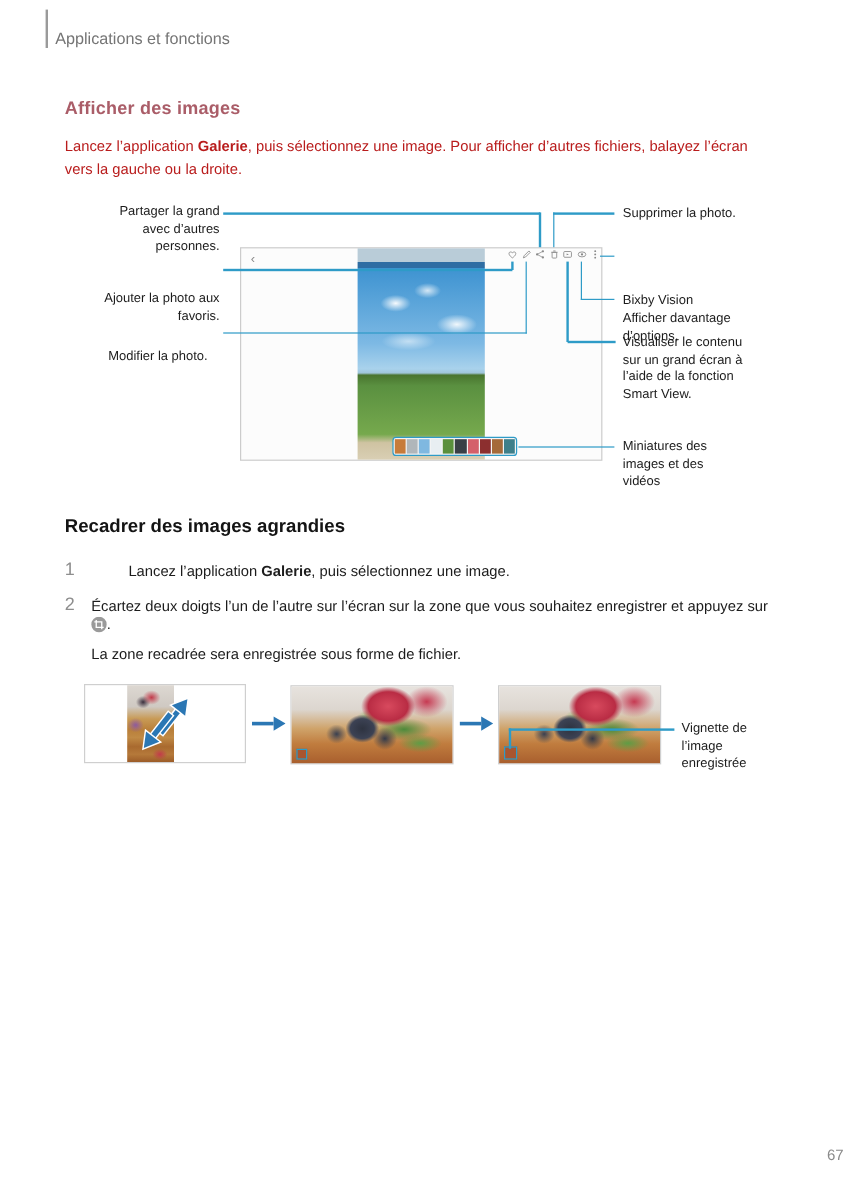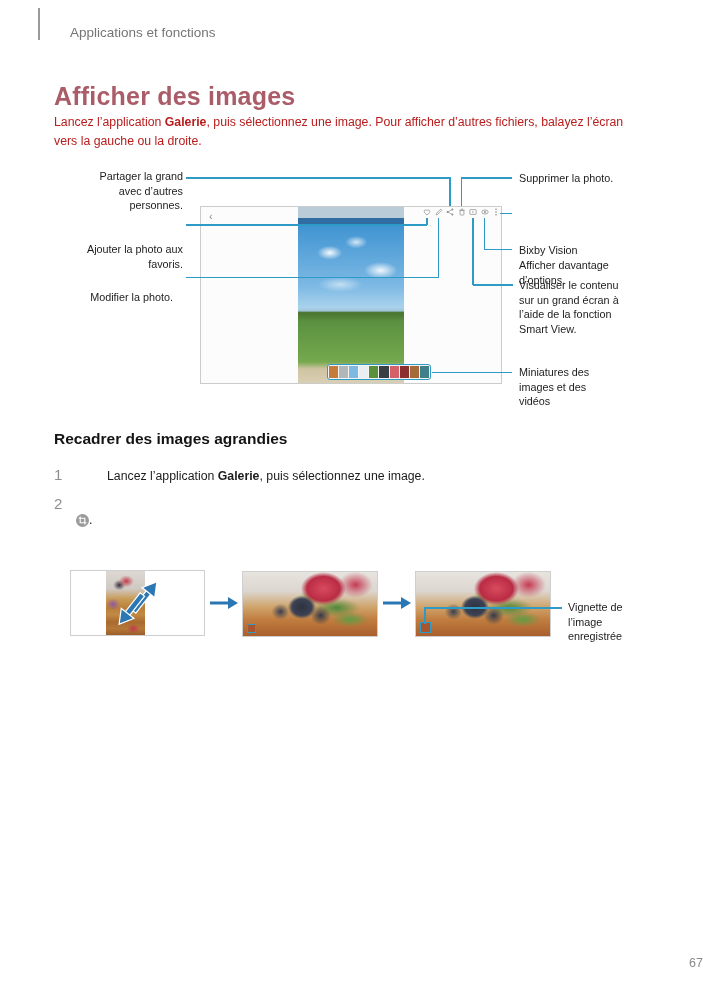--- a/index.html
+++ b/index.html
@@ -1,23 +1,23 @@
 <!DOCTYPE html>
 <html><head>
 <meta charset="utf-8">
 <style>
   html,body{margin:0;padding:0;background:#ffffff;}
   .page{position:relative;width:703px;height:994px;background:#ffffff;overflow:hidden;
         font-family:"Liberation Sans", sans-serif;color:#1d1d1d;}
   .abs{position:absolute;}
   
   .hdr-bar{left:38px;top:8px;width:2px;height:32px;background:#9a9a9a;}
-  .hdr-txt{left:70px;top:25px;font-size:13.5px;color:#757575;}
-  
-  .h1{left:54px;top:82px;font-size:25px;font-weight:bold;color:#aa5d68;letter-spacing:.2px;}
+  .hdr-txt{left:46px;top:25px;font-size:13.5px;color:#757575;}
+  
+  .h1{left:54px;top:82px;font-size:15px;font-weight:bold;color:#aa5d68;letter-spacing:.2px;}
   .intro{left:54px;top:113px;width:594px;font-size:12.3px;line-height:19px;color:#b91c1c;}
   b{font-weight:bold;}
   
   .lbl{font-size:10.8px;line-height:14.5px;color:#1c1c1c;}
   .lab-r{text-align:right;}
   
   .ln{background:#2e9bc7;}
   
   .device{left:200px;top:206px;width:302px;height:178px;background:#fcfcfc;border:1px solid #cccccc;box-sizing:border-box;}
   .backchev{position:absolute;left:8px;top:3px;font-size:11px;color:#8a8a8a;}
@@ -147,27 +147,29 @@
   <div class="abs lbl" style="left:519px;top:243px;width:115px;">Bixby Vision</div>
   <div class="abs lbl" style="left:519px;top:278px;width:108px;">Visualiser le contenu sur un grand écran à l’aide de la fonction Smart View.</div>
   <div class="abs lbl" style="left:519px;top:365px;width:100px;">Miniatures des images et des vidéos</div>
 
   <div class="abs h2">Recadrer des images agrandies</div>
 
   <div class="abs stepnum" style="left:54px;top:466px;">1</div>
   <div class="abs body" style="left:76px;top:467px;width:580px;margin-left:31px;"><span>Lancez l’application </span><b>Galerie</b><span>, puis sélectionnez une image.</span></div>
 
   <div class="abs stepnum" style="left:54px;top:495px;">2</div>
+  <div class="abs body" style="left:76px;top:496px;width:580px;">Écartez deux doigts l’un de l’autre sur l’écran sur la zone que vous souhaitez enregistrer et appuyez sur</div>
   <div class="abs" style="left:76px;top:513px;height:15px;display:flex;align-items:center;">
     <svg width="13" height="13" viewBox="0 0 13 13">
         <circle cx="6.5" cy="6.5" r="6.5" fill="#9a9a9a"></circle>
         <path d="M4.2 2.6 V8.8 H10.4 M2.6 4.2 H8.8 V10.4" stroke="#ffffff" stroke-width="1.1" fill="none"></path>
       </svg>
     <span class="body">.</span>
   </div>
+  <div class="abs body" style="left:76px;top:536px;width:580px;">La zone recadrée sera enregistrée sous forme de fichier.</div>
 
   <div class="abs frame" style="left:70px;top:570px;width:135px;height:66px;position:absolute;">
     <div class="pancake"></div>
   </div>
   <svg class="abs" style="left:108px;top:571px;" width="60" height="62" viewBox="0 0 60 62">
     <g transform="translate(26,40) rotate(-52)" style="paint-order:stroke" stroke="#ffffff" stroke-width="2.4" fill="#2b77b4">
       <rect x="0" y="-2.2" width="24" height="4.4"></rect>
         <polygon points="24,-7 36,0 24,7"></polygon>
     </g>
     <g transform="translate(34,24) rotate(128)" style="paint-order:stroke" stroke="#ffffff" stroke-width="2.4" fill="#2b77b4">

